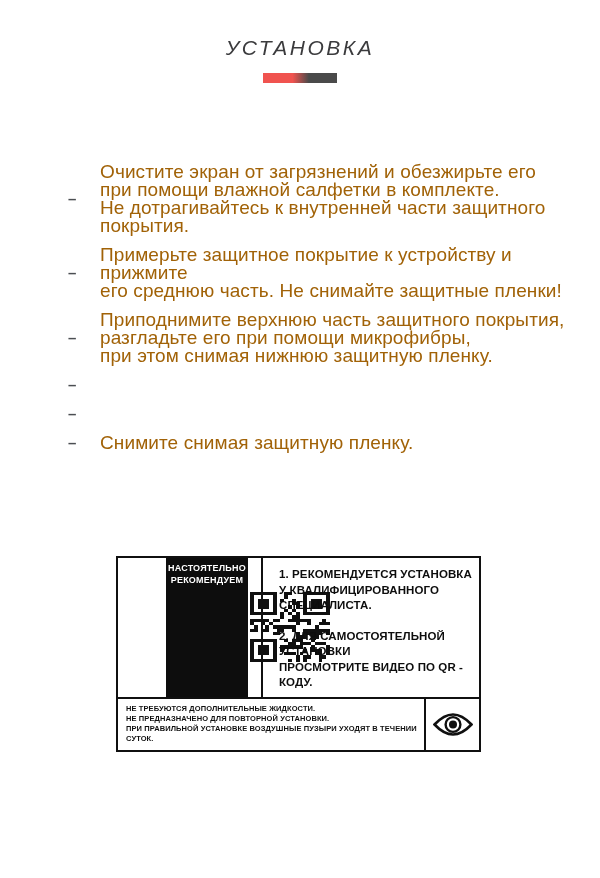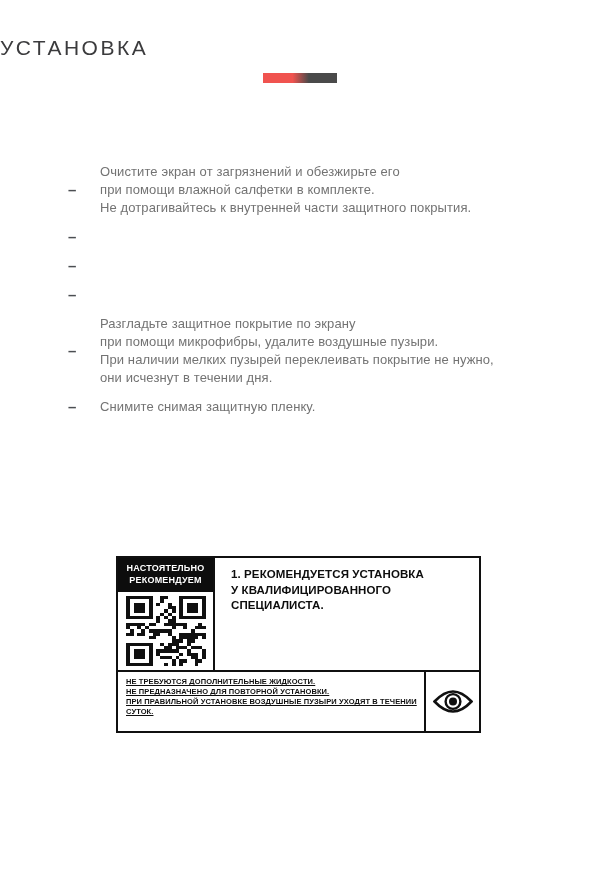--- a/index.html
+++ b/index.html
@@ -5,70 +5,70 @@
   html,body{margin:0;padding:0;}
   body{
     width:600px;height:878px;
     background:#ffffff;
     position:relative;
     font-family:"Liberation Sans","DejaVu Sans",sans-serif;
     overflow:hidden;
   }
 
   
-  .header{position:absolute;top:36px;left:0;right:0;}
+  .header{position:absolute;top:36px;left:0;right:0;text-align:center;font-style:italic;}
   .page-title{
     font-size:21px;font-weight:500;letter-spacing:2.5px;
     color:#3b3b3d;
   }
   .accent-bar{
     width:74px;height:10px;margin:13px auto 0;
   }
 
   
   .instructions{
     position:absolute;top:163px;left:68px;width:500px;
     display:flex;flex-direction:column;gap:11px;
   }
   .bullet{display:flex;align-items:center;}
   .bullet-dash{
     width:32px;flex:none;
     color:#4b4e52;font-weight:700;font-size:15px;line-height:18px;
   }
   .bullet-text{
-    font-size:13px;line-height:18px;color:#737373;
+    font-size:19px;line-height:18px;color:#a16207;
     white-space:pre-line;letter-spacing:.1px;
   }
 
   
   .rec-box{
     position:absolute;left:116px;top:556px;width:361px;
     border:2px solid #101010;background:#fff;
     color:#0d0d0d;
   }
   .rec-top{display:flex;min-height:112px;}
-  .rec-left{width:95px;flex:none;display:flex;flex-direction:column;}
+  .rec-left{width:95px;flex:none;display:flex;padding-left:48px;}
   .rec-badge{
     background:#0d0d0d;color:#ffffff;
     font-size:9px;font-weight:700;line-height:11.5px;
     text-align:center;padding:5px 2px 6px;
     white-space:pre-line;letter-spacing:.2px;
   }
   .qr-wrap{flex:1;display:flex;align-items:center;justify-content:center;padding:3px 2px;}
   .rec-right{
     flex:1;border-left:2px solid #101010;
     padding:9px 6px 6px 16px;
   }
   .rec-point{
     font-size:11.5px;font-weight:700;line-height:15.5px;
     white-space:pre-line;margin:0 0 15px 0;letter-spacing:.1px;
   }
   .rec-point:last-child{margin-bottom:0;}
   .rec-bottom{display:flex;border-top:2px solid #101010;}
-  .fine-print{flex:1;padding:5px 6px 14px 8px;text-decoration:underline;}
+  .fine-print{flex:1;padding:5px 6px 6px 8px;}
   .fine-line{
     font-size:7.5px;font-weight:700;line-height:10px;color:#101010;
     letter-spacing:.1px;
   }
   .eye-cell{
     width:53px;flex:none;border-left:2px solid #101010;
     display:flex;align-items:center;justify-content:center;
   }
 </style>
 </head>
@@ -81,33 +81,34 @@
 
 <div class="instructions">
   <div class="bullet">
     <span class="bullet-dash">–</span>
     <span class="bullet-text">Очистите экран от загрязнений и обезжирьте его
 при помощи влажной салфетки в комплекте.
 Не дотрагивайтесь к внутренней части защитного покрытия.</span>
   </div>
   <div class="bullet">
     <span class="bullet-dash">–</span>
-  </div>
-  <div class="bullet">
-    <span class="bullet-dash">–</span>
-  </div>
-  <div class="bullet">
-    <span class="bullet-dash">–</span>
-  </div>
-  <div class="bullet">
-    <span class="bullet-dash">–</span>
-    <span class="bullet-text">Разгладьте защитное покрытие по экрану
-при помощи микрофибры, удалите воздушные пузыри.
-При наличии мелких пузырей переклеивать покрытие не нужно,
-они исчезнут в течении дня.</span>
+    <span class="bullet-text">Примерьте защитное покрытие к устройству и прижмите
+его среднюю часть. Не снимайте защитные пленки!</span>
+  </div>
+  <div class="bullet">
+    <span class="bullet-dash">–</span>
+    <span class="bullet-text">Приподнимите верхнюю часть защитного покрытия,
+разгладьте его при помощи микрофибры,
+при этом снимая нижнюю защитную пленку.</span>
+  </div>
+  <div class="bullet">
+    <span class="bullet-dash">–</span>
+  </div>
+  <div class="bullet">
+    <span class="bullet-dash">–</span>
   </div>
   <div class="bullet">
     <span class="bullet-dash">–</span>
     <span class="bullet-text">Снимите снимая защитную пленку.</span>
   </div>
 </div>
 
 <div class="rec-box">
   <div class="rec-top">
     <div class="rec-left">
@@ -333,20 +334,22 @@
             <rect x="12" y="20" width="1" height="1" fill="#101010"></rect>
             <rect x="14" y="20" width="1" height="1" fill="#101010"></rect>
             <rect x="18" y="20" width="1" height="1" fill="#101010"></rect>
           </svg>
       </div>
     </div>
     <div class="rec-right">
       <p class="rec-point">1. РЕКОМЕНДУЕТСЯ УСТАНОВКА
 У КВАЛИФИЦИРОВАННОГО
 СПЕЦИАЛИСТА.</p>
+      <p class="rec-point">2. ДЛЯ САМОСТОЯТЕЛЬНОЙ УСТАНОВКИ
+ПРОСМОТРИТЕ ВИДЕО ПО QR - КОДУ.</p>
     </div>
   </div>
   <div class="rec-bottom">
     <div class="fine-print">
       <div class="fine-line">НЕ ТРЕБУЮТСЯ ДОПОЛНИТЕЛЬНЫЕ ЖИДКОСТИ.</div>
       <div class="fine-line">НЕ ПРЕДНАЗНАЧЕНО ДЛЯ ПОВТОРНОЙ УСТАНОВКИ.</div>
       <div class="fine-line">ПРИ ПРАВИЛЬНОЙ УСТАНОВКЕ ВОЗДУШНЫЕ ПУЗЫРИ УХОДЯТ В ТЕЧЕНИИ СУТОК.</div>
     </div>
     <div class="eye-cell">
       <svg width="40" height="27" viewBox="0 0 40 27">

